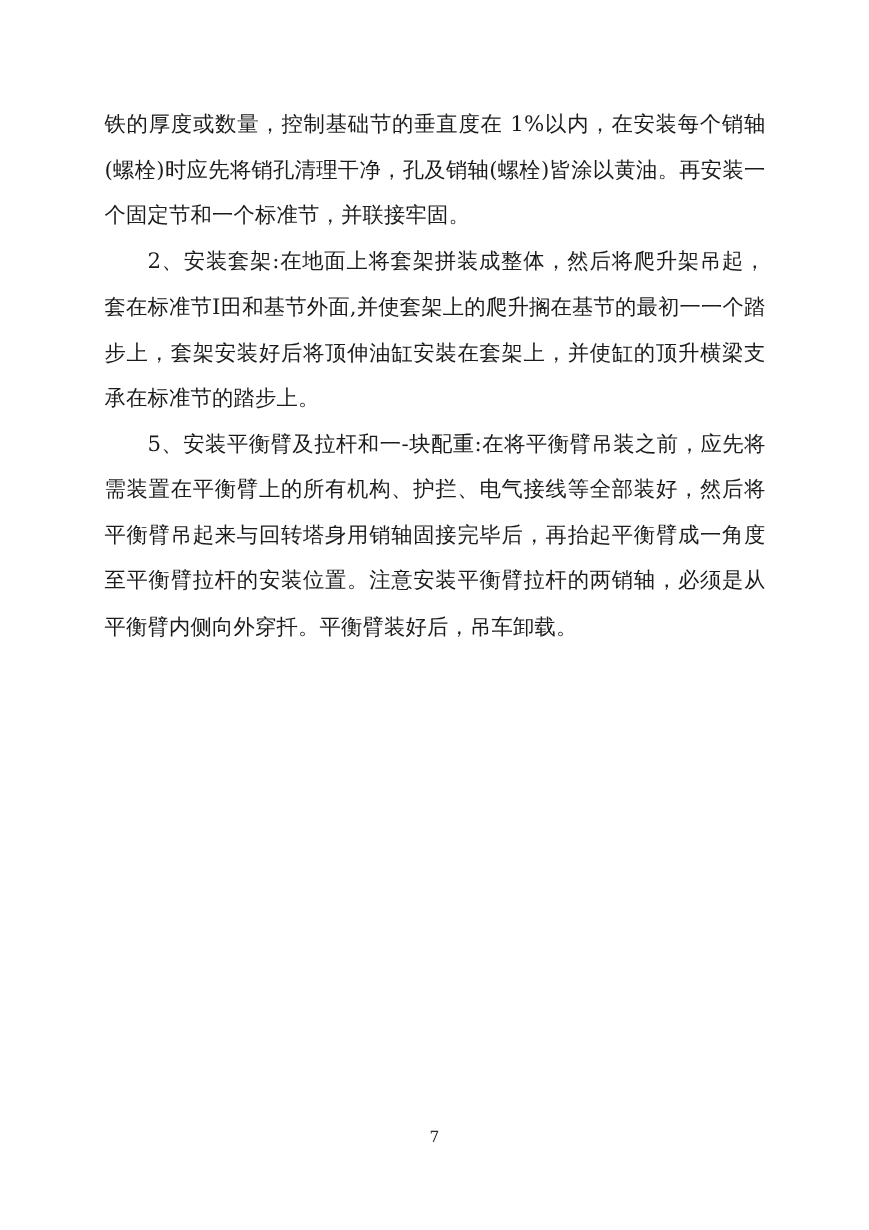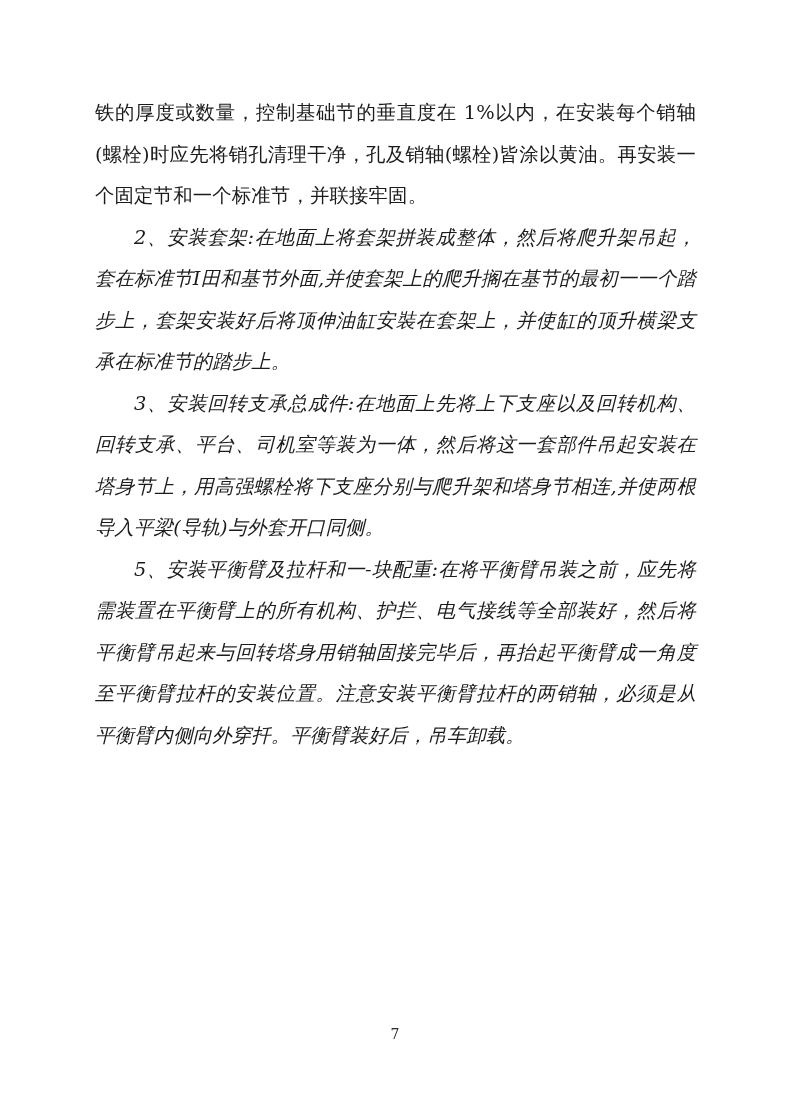--- a/index.html
+++ b/index.html
@@ -36,21 +36,20 @@
     line-height: 41.5px;
     text-align: justify;
     text-justify: inter-character;
     letter-spacing: 0.15px;
     color: #1b1b1b;
     font-family: "DejaVu Serif", "Liberation Serif", serif;
     word-break: break-all;
   }
   .para.indent {
     text-indent: 39px;
-    font-style: italic;
   }
   
   .para::after {
     content: "";
     display: inline-block;
     width: 100%;
   }
   .para.nostretch::after {
     display: none;
   }
@@ -70,21 +69,20 @@
 <body>
 
 <div id="page">
 
   <div id="text-block">
 
     <p class="para nostretch">铁的厚度或数量，控制基础节的垂直度在 1%以内，在安装每个销轴(螺栓)时应先将销孔清理干净，孔及销轴(螺栓)皆涂以黄油。再安装一个固定节和一个标准节，并联接牢固。</p>
 
     <p class="para indent nostretch">2、安装套架:在地面上将套架拼装成整体，然后将爬升架吊起，套在标准节Ⅰ田和基节外面,并使套架上的爬升搁在基节的最初一一个踏步上，套架安装好后将顶伸油缸安裝在套架上，并使缸的顶升横梁支承在标准节的踏步上。</p>
 
-    <p class="para indent nostretch">3、安装回转支承总成件:在地面上先将上下支座以及回转机构、回转支承、平台、司机室等装为一体，然后将这一套部件吊起安装在塔身节上，用高强螺栓将下支座分别与爬升架和塔身节相连,并使两根导入平梁(导轨)与外套开口同侧。</p>
 
 
     <p class="para indent nostretch">5、安装平衡臂及拉杆和一-块配重:在将平衡臂吊装之前，应先将需装置在平衡臂上的所有机构、护拦、电气接线等全部装好，然后将平衡臂吊起来与回转塔身用销轴固接完毕后，再抬起平衡臂成一角度至平衡臂拉杆的安装位置。注意安装平衡臂拉杆的两销轴，必须是从平衡臂内侧向外穿扦。平衡臂装好后，吊车卸载。</p>
 
 
   </div>
 
   <div id="page-number">7</div>
 
 </div>

